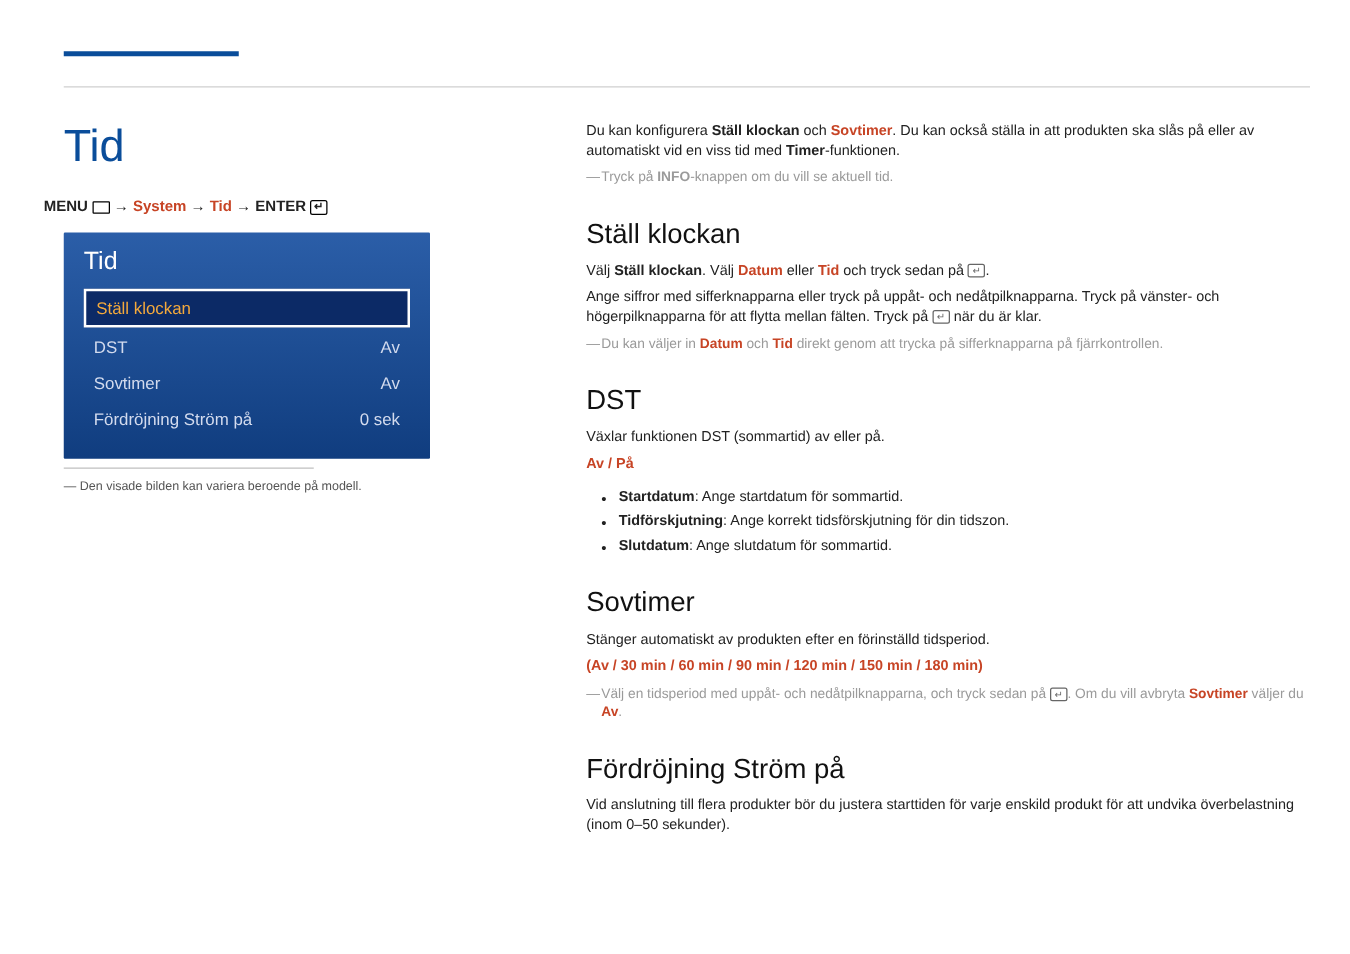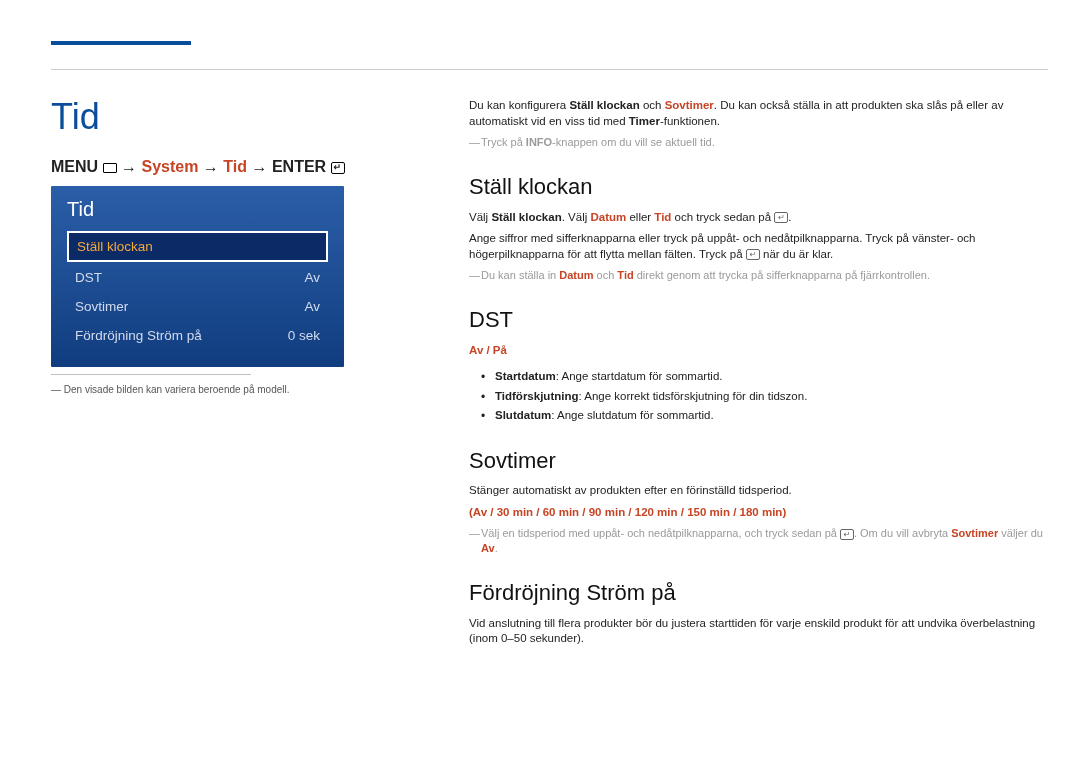--- a/index.html
+++ b/index.html
@@ -30,22 +30,22 @@
     position: absolute;
     top: 96px;
     left: 51px;
     font-size: 36px;
     font-weight: 400;
     color: #0a4d9a;
   }
   .breadcrumb {
     position: absolute;
     top: 158px;
-    left: 51px;
-    font-size: 16px;
+    left: 35px;
+    font-size: 12px;
     font-weight: bold;
   }
   .breadcrumb .accent { color: #c74425; }
   .breadcrumb .icon-box {
     display: inline-block;
     width: 14px;
     height: 10px;
     border: 1px solid #000;
     vertical-align: middle;
     border-radius: 1px;
@@ -222,24 +222,25 @@
   </p>
 
   <h2>Ställ klockan</h2>
   <p>
     <span>Välj </span><span class="bold">Ställ klockan</span><span>. Välj </span><span class="bold-accent">Datum</span><span> eller </span><span class="bold-accent">Tid</span><span> och tryck sedan på </span><span class="enter-icon">↵</span><span>.</span>
   </p>
   <p>
     <span>Ange siffror med sifferknapparna eller tryck på uppåt- och nedåtpilknapparna. Tryck på vänster- och högerpilknapparna för att flytta mellan fälten. Tryck på </span><span class="enter-icon">↵</span><span> när du är klar.</span>
   </p>
   <p class="note">
-    <span>Du kan ställa in </span><span class="bold-accent">Datum</span><span> och </span><span class="bold-accent">Tid</span><span> direkt genom att trycka på sifferknapparna på fjärrkontrollen.</span>
+    <span>Du kan väljer in </span><span class="bold-accent">Datum</span><span> och </span><span class="bold-accent">Tid</span><span> direkt genom att trycka på sifferknapparna på fjärrkontrollen.</span>
   </p>
 
   <h2>DST</h2>
+  <p>Växlar funktionen DST (sommartid) av eller på.</p>
   <p class="bold-accent">Av / På</p>
   <ul>
     <li><span class="bold">Startdatum</span><span>: Ange startdatum för sommartid.</span></li>
     <li><span class="bold">Tidförskjutning</span><span>: Ange korrekt tidsförskjutning för din tidszon.</span></li>
     <li><span class="bold">Slutdatum</span><span>: Ange slutdatum för sommartid.</span></li>
   </ul>
 
   <h2>Sovtimer</h2>
   <p>Stänger automatiskt av produkten efter en förinställd tidsperiod.</p>
   <p class="bold-accent">(Av / 30 min / 60 min / 90 min / 120 min / 150 min / 180 min)</p>

